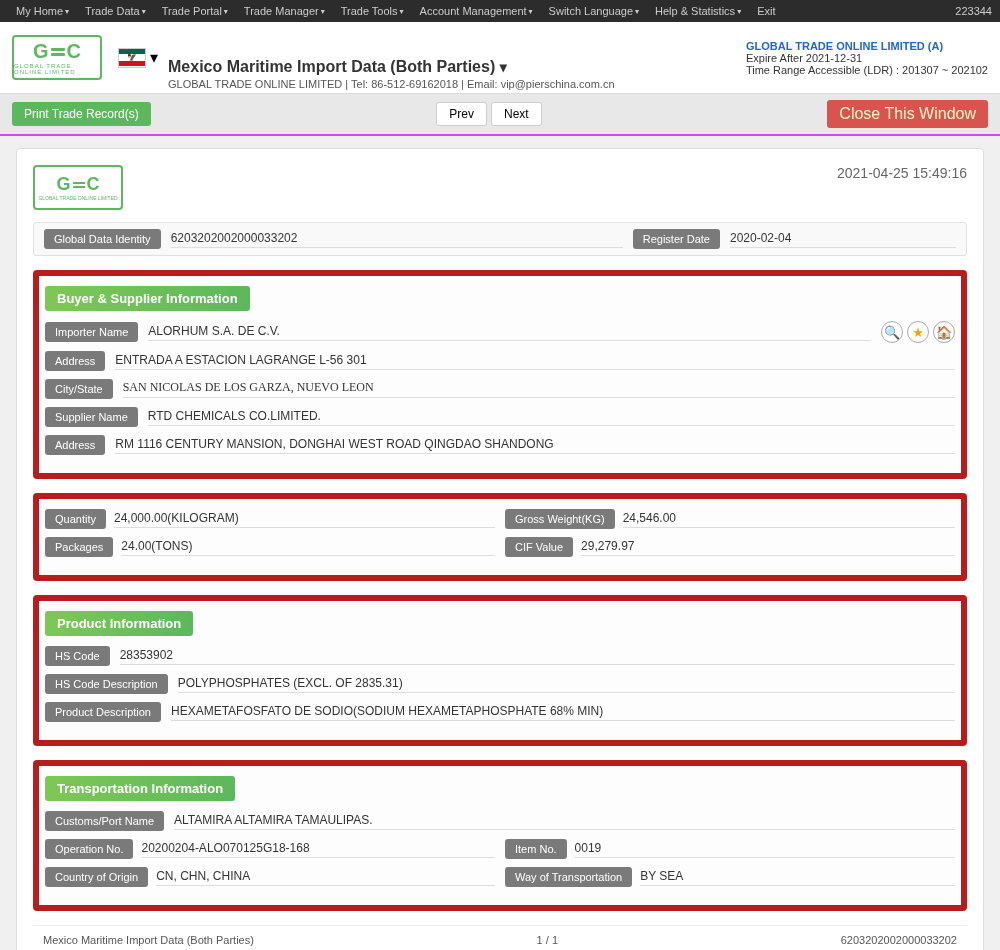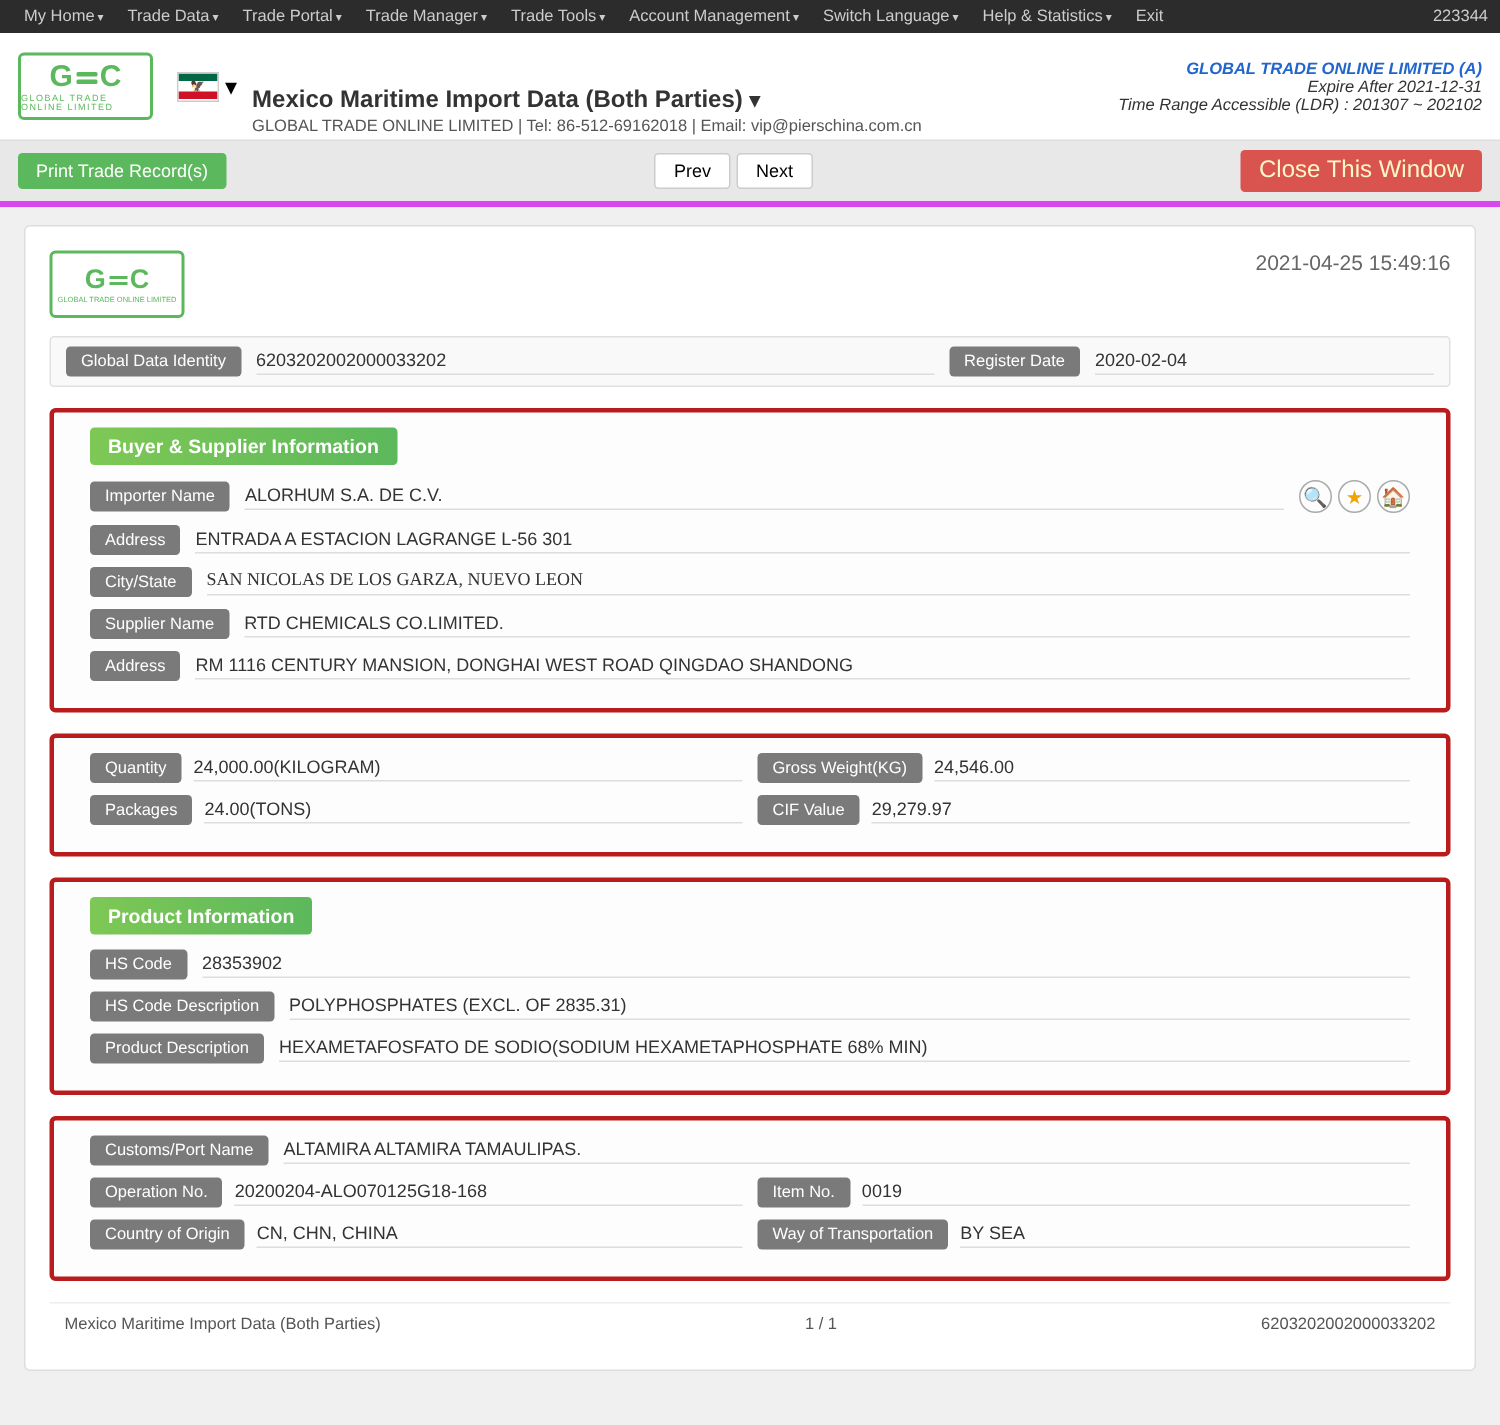--- a/index.html
+++ b/index.html
@@ -73,44 +73,43 @@
       font-size: 16px;
       font-weight: bold;
       color: #333;
     }
     .header-subtitle {
       font-size: 11px;
       color: #555;
       margin-top: 2px;
     }
     .header-right {
-      text-align: right;
+      text-align: left;
       font-size: 11px;
       color: #333;
-      font-style: italic;
     }
     .header-right .company-name {
       color: #2266cc;
       font-weight: bold;
     }
     .header-right .expire {
       color: #333;
     }
     .header-right .range {
       color: #333;
     }
 
     
     .toolbar {
       background: #e8e8e8;
       padding: 6px 12px;
       display: flex;
       align-items: center;
       justify-content: space-between;
-      border-bottom: 4px solid #d946ef;
+      border-bottom: 2px solid #d946ef;
     }
     .btn-print {
       background: #5cb85c;
       color: #fff;
       border: none;
       padding: 5px 12px;
       border-radius: 3px;
       cursor: pointer;
       font-size: 12px;
     }
@@ -206,23 +205,23 @@
       background: linear-gradient(to right, #7ec855, #5cb85c);
       color: #fff;
       padding: 5px 12px;
       border-radius: 3px;
       font-size: 13px;
       font-weight: bold;
       display: inline-block;
       margin-bottom: 10px;
     }
     .section-box {
-      border: 3px solid #b91c1c;
+      border: 6px solid #b91c1c;
       border-radius: 4px;
-      padding: 10px 24px;
+      padding: 10px 6px;
       margin-bottom: 14px;
       background: #fdfdfd;
     }
 
     
     .field-row {
       display: flex;
       align-items: center;
       gap: 10px;
       margin-bottom: 8px;
@@ -458,20 +457,21 @@
         <span class="field-label">HS Code Description</span>
         <span class="field-value" style="flex:1;">POLYPHOSPHATES (EXCL. OF 2835.31)</span>
       </div>
       <div class="field-row">
         <span class="field-label">Product Description</span>
         <span class="field-value" style="flex:1;">HEXAMETAFOSFATO DE SODIO(SODIUM HEXAMETAPHOSPHATE 68% MIN)</span>
       </div>
     </div>
 
     <div class="section-box">
+      <div class="section-header">Transportation Information</div>
       <div class="field-row">
         <span class="field-label">Customs/Port Name</span>
         <span class="field-value" style="flex:1;">ALTAMIRA ALTAMIRA TAMAULIPAS.</span>
       </div>
       <div class="field-row-2col">
         <div class="field-col">
           <span class="field-label">Operation No.</span>
           <span class="field-value-mid">20200204-ALO070125G18-168</span>
         </div>
         <div class="field-col">

